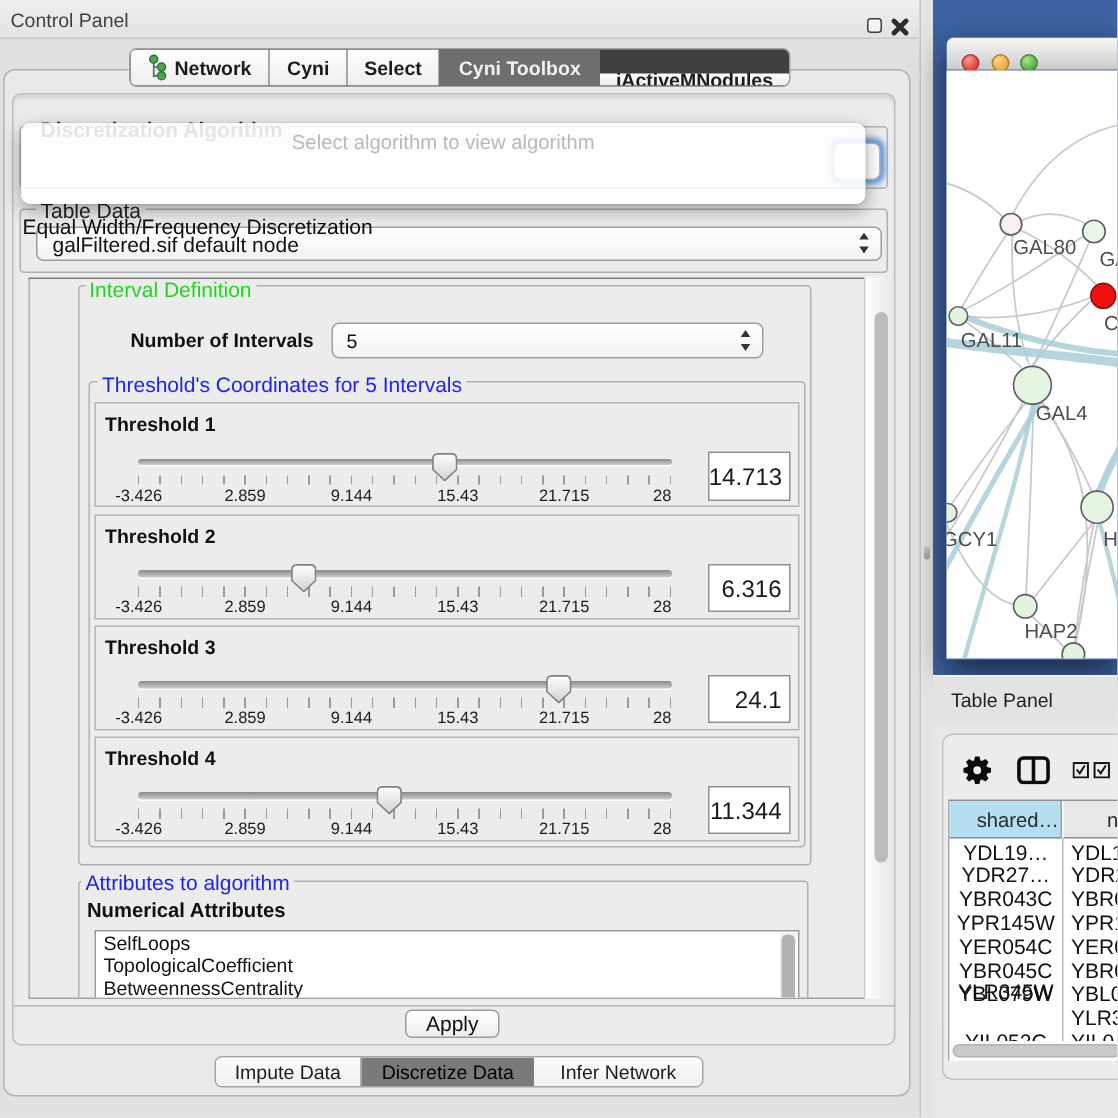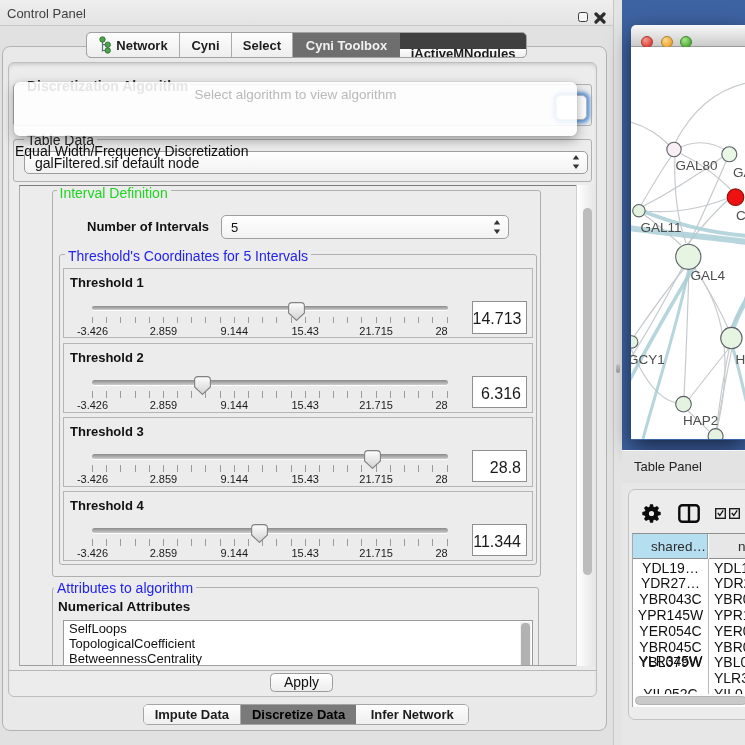--- a/index.html
+++ b/index.html
@@ -33,21 +33,21 @@
 .thpanel { position:absolute; left:42.5px; width:470px; height:70px; border:1px solid #b5b5b5; background:#ececec; }
 .thtitle { position:absolute; left:6.5px; top:6px; font-size:13px; font-weight:bold; color:#111; }
 .track { position:absolute; left:28px; top:36.7px; width:356px; height:4.5px; background:linear-gradient(#8a8a8a,#cdcdcd); border-radius:2.5px; box-shadow:0 1px 0 rgba(255,255,255,0.95); }
 .ticks { position:absolute; left:28.5px; top:47.5px; width:356px; height:6.5px; background:repeating-linear-gradient(90deg,#9b9b9b 0px,#9b9b9b 1px,transparent 1px,transparent 14.18px); }
 .tlabels { position:absolute; top:55.8px; left:0; width:100%; height:12px; }
 .tlab { position:absolute; transform:translateX(-50%); font-size:11px; color:#1a1a1a; }
 .thumb { position:absolute; top:32.3px; width:17px; height:19px; }
 .valbox { position:absolute; left:408px; top:32px; width:55px; height:32.5px; background:#fff; border:1px solid #909090; font-size:16px; color:#1a1a1a; text-align:right; padding:8px 4.5px 0 0; }
 #applybtn { left:270px; top:673px; width:63px; height:18.5px; background:linear-gradient(#ffffff,#ededed); border:1px solid #9c9c9c; border-radius:4.5px; font-size:14px; color:#111; text-align:center; line-height:16px; }
 #bottomtabs { left:143px; top:703.5px; width:326px; height:21px; background:#fbfbfb; border:1px solid #a5a5a5; border-radius:5px; display:flex; overflow:hidden; }
-.btab { font-size:13px; font-weight:700; color:#1c1c1c; display:flex; align-items:center; justify-content:center; background:linear-gradient(#fdfdfd,#efefef); border-right:1px solid #ababab; }
+.btab { font-size:13px; font-weight:400; color:#1c1c1c; display:flex; align-items:center; justify-content:center; background:linear-gradient(#fdfdfd,#efefef); border-right:1px solid #ababab; }
 .btab:last-child { border-right:none; }
 .btab.dark { background:#7a7a7a; color:#000000; border-right:none; }
 
 
 #popup { left:14px; top:82px; width:563px; height:53.5px; background:rgba(255,255,255,0.88); border-radius:6px; box-shadow:0 4px 12px rgba(0,0,0,0.35), 0 0 1px rgba(0,0,0,0.25); }
 
 
 #vscroll { left:576px; top:185px; width:19px; height:481px; background:linear-gradient(90deg,#ffffff,#e6e6e6); border-left:1px solid #cfcfcf; }
 #vthumb { left:583px; top:208px; width:9px; height:367px; background:#bcbcbc; border-radius:5px; }
 
@@ -172,21 +172,21 @@
           <path d="M4 0.6 L13 0.6 Q16.4 0.6 16.4 4 L16.4 11 L8.5 18.4 L0.6 11 L0.6 4 Q0.6 0.6 4 0.6 Z" fill="url(#gthumb)" stroke="#818181" stroke-width="1.1"></path>
         </svg>
     <div class="tlabels">
       <span class="tlab" style="left:29px">-3.426</span>
           <span class="tlab" style="left:99.9px">2.859</span>
           <span class="tlab" style="left:170.8px">9.144</span>
           <span class="tlab" style="left:241.7px">15.43</span>
           <span class="tlab" style="left:312.6px">21.715</span>
           <span class="tlab" style="left:378px">28</span>
     </div>
-    <div class="valbox">28.8</div>
+    <div class="valbox">24.1</div>
   </div>
   <div class="thpanel" style="top:304.6px;">
     <div class="thtitle">Threshold 4</div>
     <div class="track"></div>
     <div class="ticks"></div>
     <svg class="thumb" style="left:187px" viewBox="0 0 17 19">
           <path d="M4 0.6 L13 0.6 Q16.4 0.6 16.4 4 L16.4 11 L8.5 18.4 L0.6 11 L0.6 4 Q0.6 0.6 4 0.6 Z" fill="url(#gthumb)" stroke="#818181" stroke-width="1.1"></path>
         </svg>
     <div class="tlabels">
       <span class="tlab" style="left:29px">-3.426</span>

